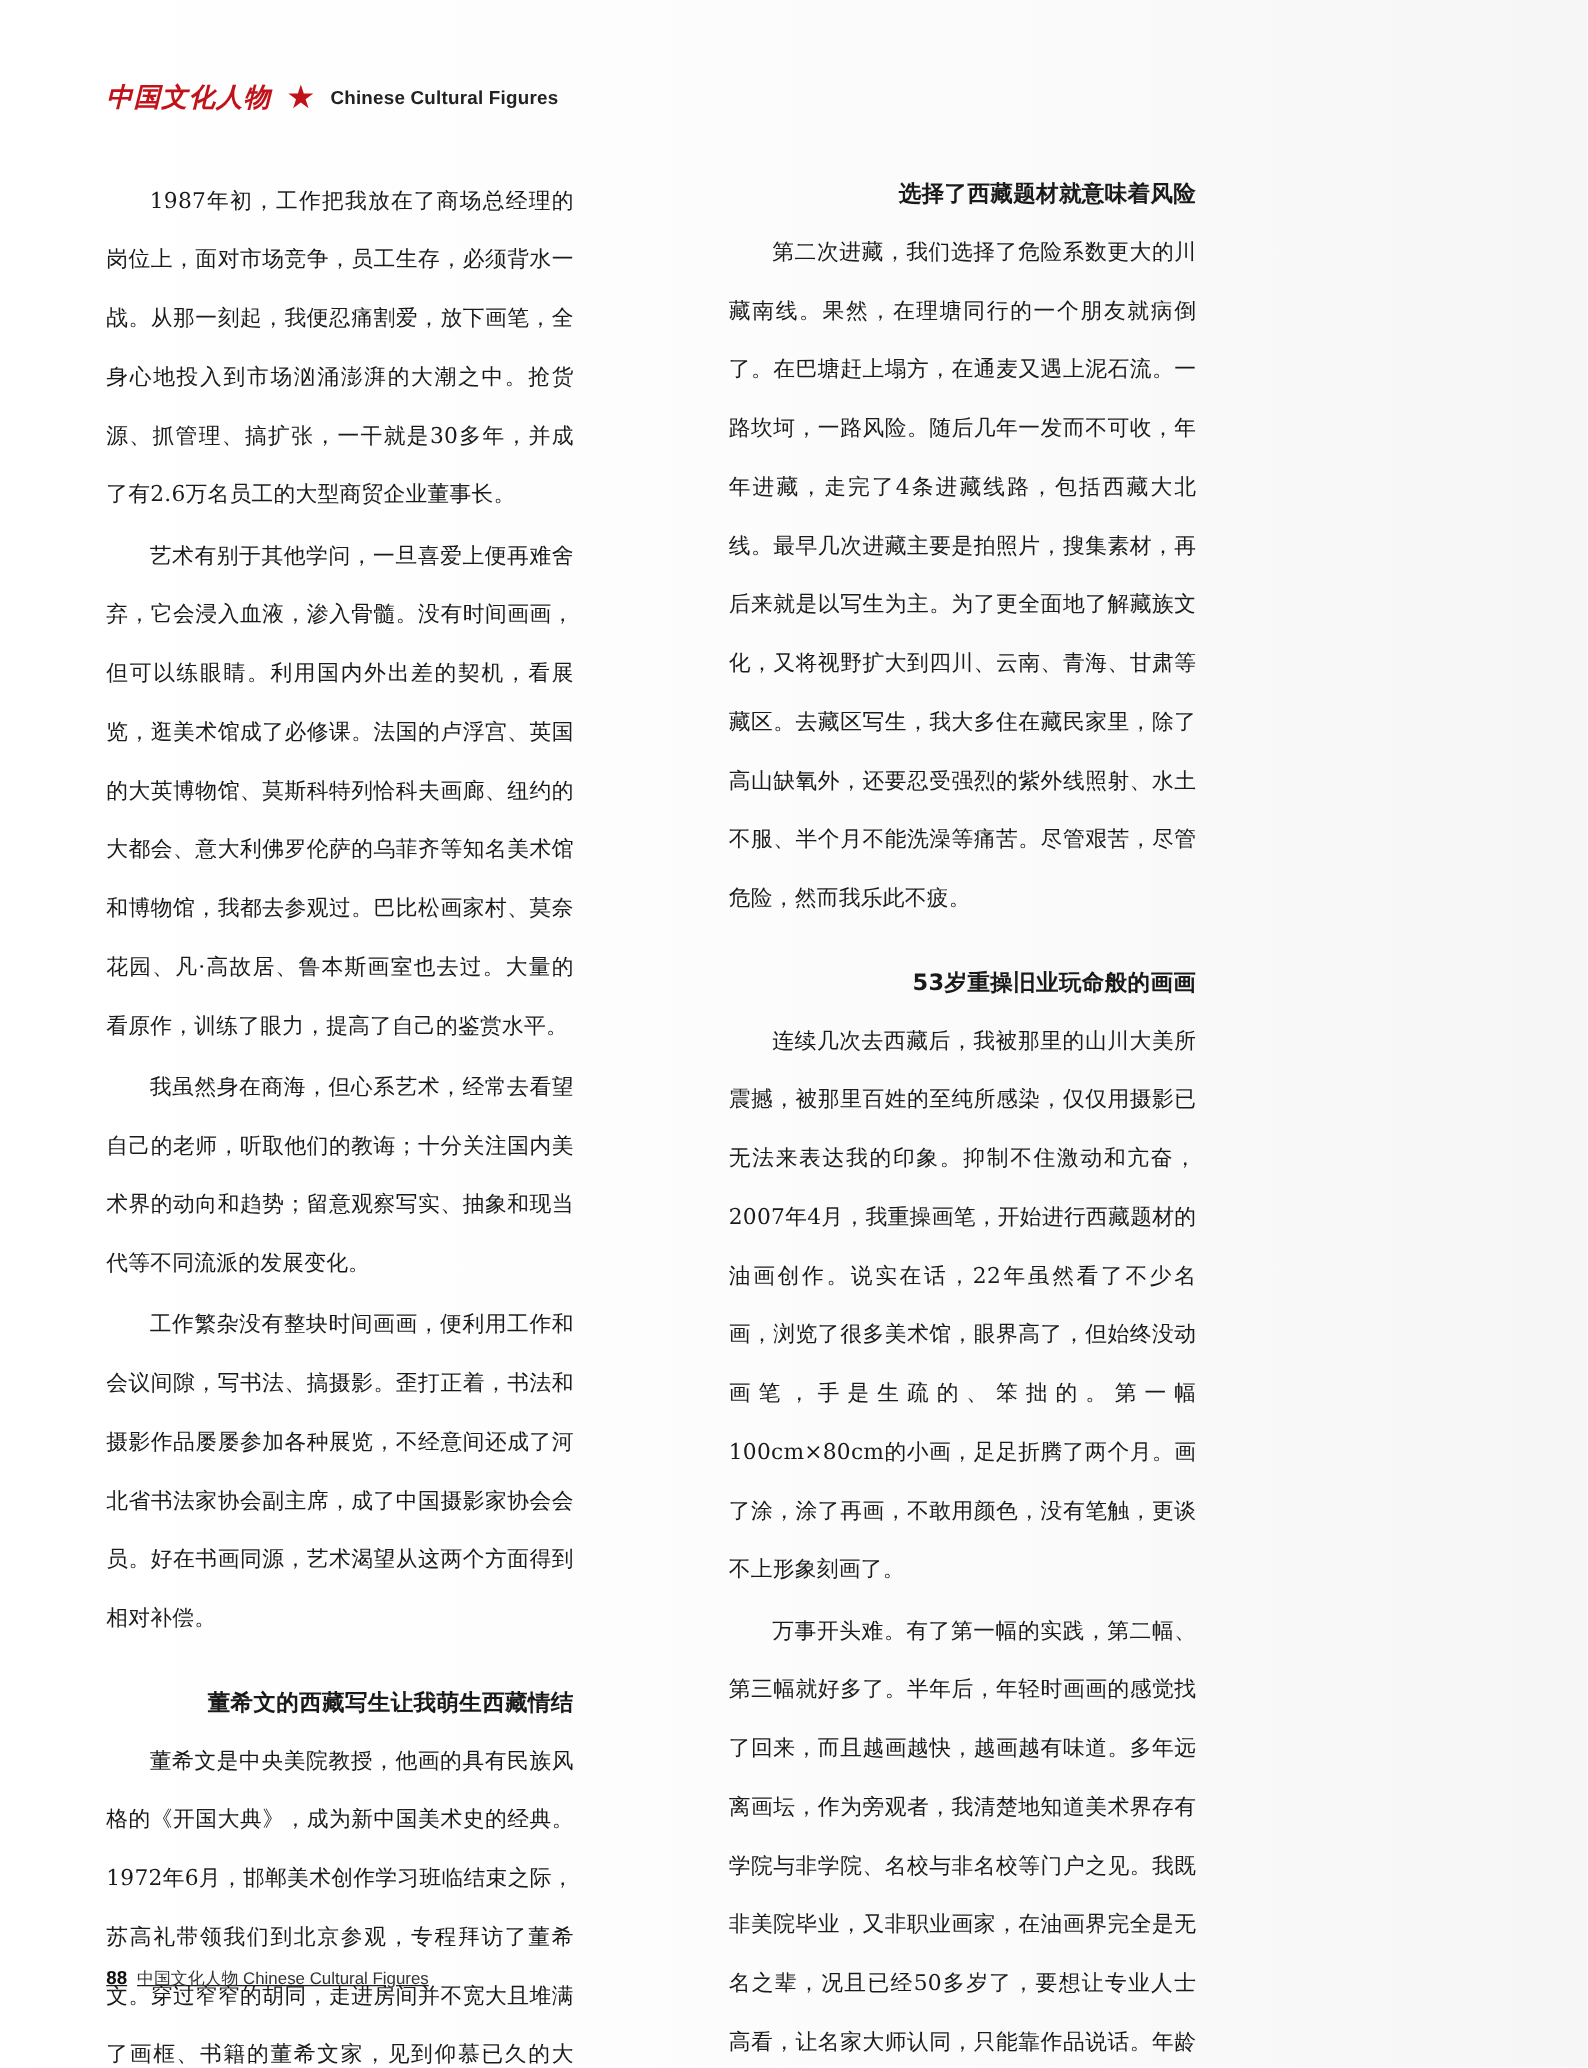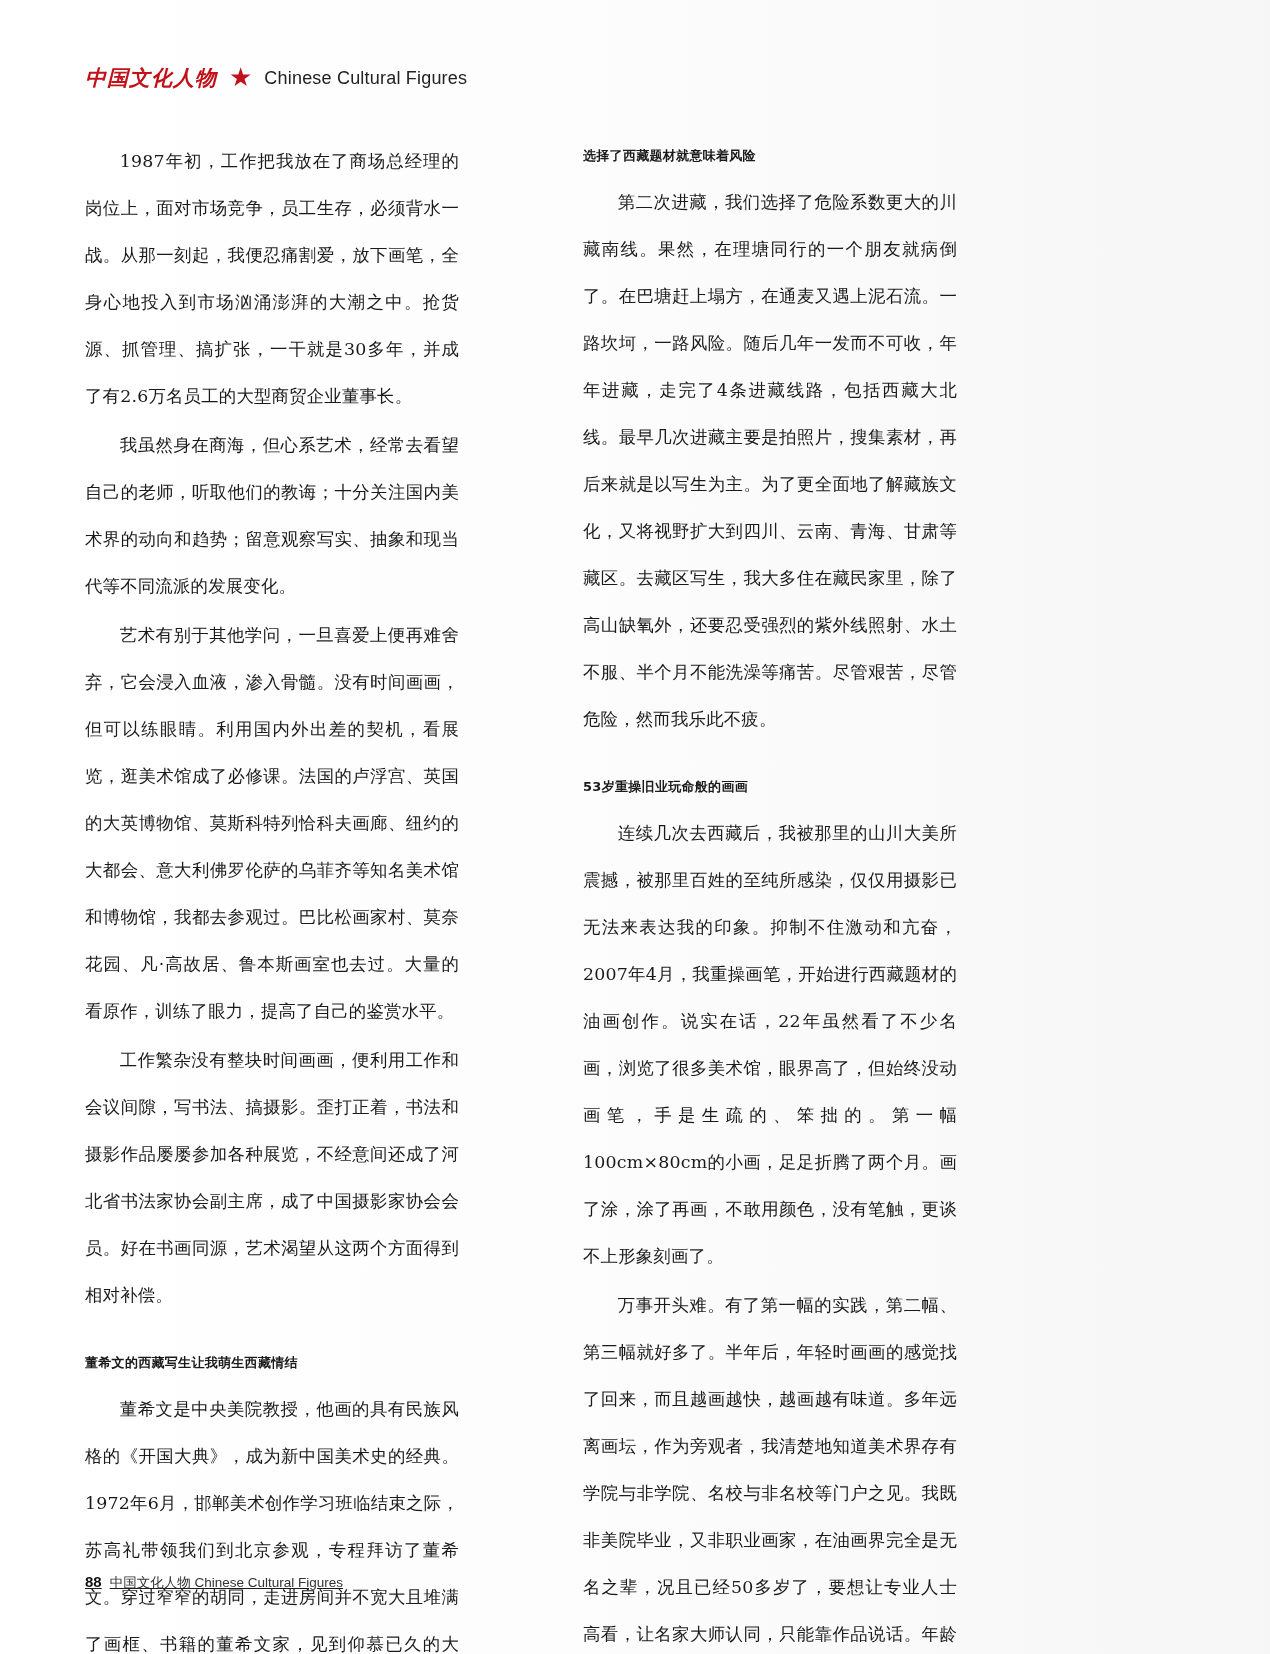--- a/index.html
+++ b/index.html
@@ -39,23 +39,24 @@
     font-style: italic;
   }
   .logo-star {
     color: #c1121a;
     font-size: 26px;
     line-height: 1;
     margin: 0 2px;
   }
   .logo-en {
     font-family: "Liberation Sans", sans-serif;
-    font-size: 18px;
+    font-size: 15px;
     color: #222;
     letter-spacing: 0.2px;
+    font-weight: bold;
   }
   
   .content {
     position: absolute;
     top: 138px;
     left: 85px;
     width: 1100px;
     display: flex;
     gap: 52px;
   }
@@ -70,24 +71,25 @@
     line-height: 47px;
     text-align: justify;
     text-justify: inter-ideograph;
     text-indent: 2em;
     font-family: "DejaVu Serif", serif;
     letter-spacing: 0.2px;
   }
   h2.sub {
     font-family: "DejaVu Sans", sans-serif;
     font-weight: bold;
-    font-size: 13px;
+    font-size: 18px;
     line-height: 35px;
     margin: 26px 0 6px 0;
     letter-spacing: 0.3px;
+    text-align: right;
   }
   h2.sub.first { margin-top: 0; }
 
   
   .footer {
     position: absolute;
     left: 85px;
     bottom: 62px;
     display: flex;
     align-items: baseline;
@@ -114,22 +116,22 @@
   <div class="header">
     <span class="logo-cn">中国文化人物</span>
     <span class="logo-star">★</span>
     <span class="logo-en">Chinese Cultural Figures</span>
   </div>
 
   <div class="content">
 
     <div class="col col-left">
       <p class="body">1987年初，工作把我放在了商场总经理的岗位上，面对市场竞争，员工生存，必须背水一战。从那一刻起，我便忍痛割爱，放下画笔，全身心地投入到市场汹涌澎湃的大潮之中。抢货源、抓管理、搞扩张，一干就是30多年，并成了有2.6万名员工的大型商贸企业董事长。</p>
+      <p class="body">艺术有别于其他学问，一旦喜爱上便再难舍弃，它会浸入血液，渗入骨髓。没有时间画画，但可以练眼睛。利用国内外出差的契机，看展览，逛美术馆成了必修课。法国的卢浮宫、英国的大英博物馆、莫斯科特列恰科夫画廊、纽约的大都会、意大利佛罗伦萨的乌菲齐等知名美术馆和博物馆，我都去参观过。巴比松画家村、莫奈花园、凡·高故居、鲁本斯画室也去过。大量的看原作，训练了眼力，提高了自己的鉴赏水平。</p>
       <p class="body">我虽然身在商海，但心系艺术，经常去看望自己的老师，听取他们的教诲；十分关注国内美术界的动向和趋势；留意观察写实、抽象和现当代等不同流派的发展变化。</p>
-      <p class="body">艺术有别于其他学问，一旦喜爱上便再难舍弃，它会浸入血液，渗入骨髓。没有时间画画，但可以练眼睛。利用国内外出差的契机，看展览，逛美术馆成了必修课。法国的卢浮宫、英国的大英博物馆、莫斯科特列恰科夫画廊、纽约的大都会、意大利佛罗伦萨的乌菲齐等知名美术馆和博物馆，我都去参观过。巴比松画家村、莫奈花园、凡·高故居、鲁本斯画室也去过。大量的看原作，训练了眼力，提高了自己的鉴赏水平。</p>
       <p class="body">工作繁杂没有整块时间画画，便利用工作和会议间隙，写书法、搞摄影。歪打正着，书法和摄影作品屡屡参加各种展览，不经意间还成了河北省书法家协会副主席，成了中国摄影家协会会员。好在书画同源，艺术渴望从这两个方面得到相对补偿。</p>
       <h2 class="sub">董希文的西藏写生让我萌生西藏情结</h2>
       <p class="body">董希文是中央美院教授，他画的具有民族风格的《开国大典》，成为新中国美术史的经典。1972年6月，邯郸美术创作学习班临结束之际，苏高礼带领我们到北京参观，专程拜访了董希文。穿过窄窄的胡同，走进房间并不宽大且堆满了画框、书籍的董希文家，见到仰慕已久的大师。已患喉癌的董希文，尽管嗓子沙哑，声音孱弱，仍热情地招呼我们就座。在中国油画界，董希文还以画了许多西藏题材创作和写生，成为表现西藏风貌最有影响的画家。西藏在我当时的印象里既是神奇的，更是模糊的，但从董希文的画作里见识了蓝天白云，雪山草原；见识了康巴汉子雄壮的体魄和那曲姑娘清澈的眼神。翻看董希文一幅幅生动传神的画作，我的心灵受到了震撼，萌生了我也要去西藏、画西藏的冲动。</p>
       <p class="body">1977年，在中国美术馆看了陈丹青的《泪水洒满丰收田》后，我再次坚定了画西藏的信念。为生存计，我只能把它深深地埋在心里。</p>
     </div>
 
     <div class="col col-right">
       <h2 class="sub first">选择了西藏题材就意味着风险</h2>
       <p class="body">第二次进藏，我们选择了危险系数更大的川藏南线。果然，在理塘同行的一个朋友就病倒了。在巴塘赶上塌方，在通麦又遇上泥石流。一路坎坷，一路风险。随后几年一发而不可收，年年进藏，走完了4条进藏线路，包括西藏大北线。最早几次进藏主要是拍照片，搜集素材，再后来就是以写生为主。为了更全面地了解藏族文化，又将视野扩大到四川、云南、青海、甘肃等藏区。去藏区写生，我大多住在藏民家里，除了高山缺氧外，还要忍受强烈的紫外线照射、水土不服、半个月不能洗澡等痛苦。尽管艰苦，尽管危险，然而我乐此不疲。</p>
       <h2 class="sub">53岁重操旧业玩命般的画画</h2>

